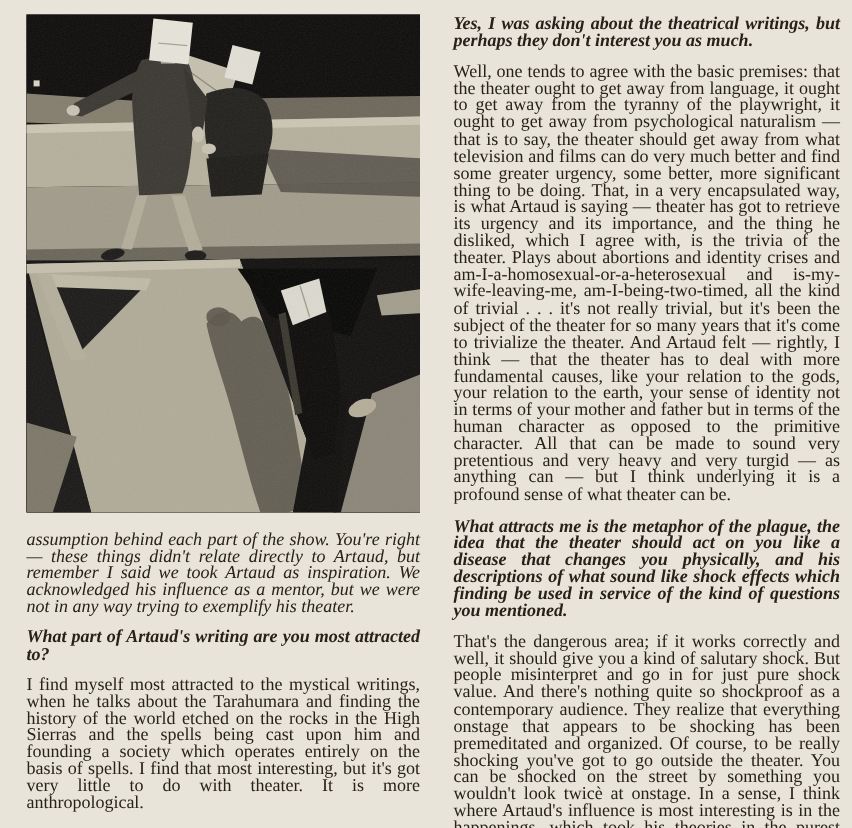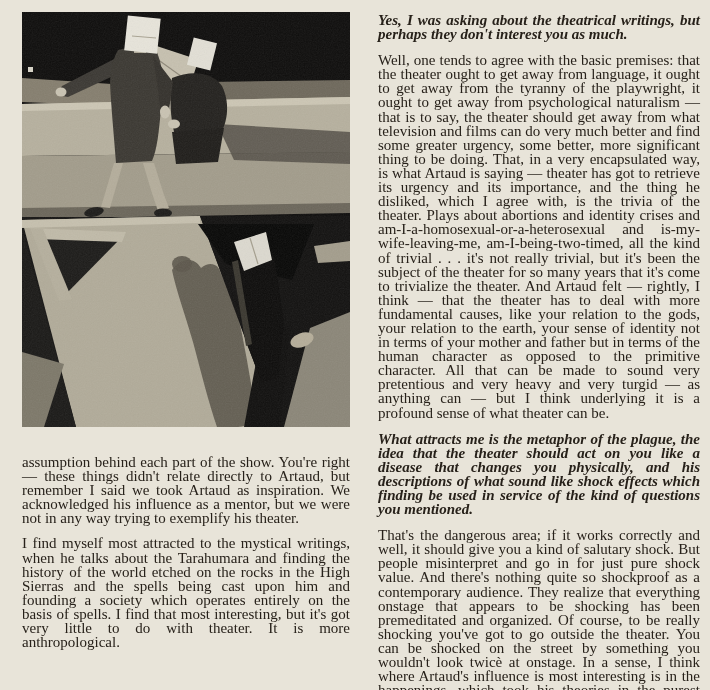--- a/index.html
+++ b/index.html
@@ -37,21 +37,21 @@
 
   .body-par, .question-par {
     margin: 0 0 12px 0;
     font-size: 15px;
     line-height: 14.1px;
     text-align: justify;
   }
   .question-par { font-style: italic; font-weight: bold; }
   .body-par .inline-em { }
 
-  .col-left .body-first { margin-top: 28px; }
+  .col-left .body-first { margin-top: 16px; font-style: italic; }
   .col-left .body-par, .col-left .question-par { margin-bottom: 11px; }
 </style>
 </head>
 <body>
 
 <div class="page">
 
   <div class="col col-left">
 
     <figure class="photo-frame">
@@ -133,20 +133,21 @@
           <ellipse cx="280" cy="328" rx="12" ry="7" fill="#b5ad99" transform="rotate(-20 280 328)"></ellipse>
         </g>
 
         <rect x="0" y="0" width="328" height="415" filter="url(#grain)" opacity="0.10"></rect>
       </svg>
     </figure>
 
 
     <p class="body-par body-first">assumption behind each part of the show. You're right — these things didn't relate directly to Artaud, but remember I said we took Artaud as inspiration. We acknowledged his influence as a mentor, but we were not in any way trying to exemplify his theater.</p>
 
+    <p class="question-par">What part of Artaud's writing are you most attracted to?</p>
 
     <p class="body-par">I find myself most attracted to the mystical writings, when he talks about the Tarahumara and finding the history of the world etched on the rocks in the High Sierras and the spells being cast upon him and founding a society which operates entirely on the basis of spells. I find that most interesting, but it's got very little to do with theater. It is more anthropological.</p>
   </div>
 
   <div class="col col-right">
 
     <p class="question-par">Yes, I was asking about the theatrical writings, but perhaps they don't interest you as much.</p>
 
     <p class="body-par"><span>Well, one tends to agree with the basic premises: that the theater ought to get away from language, it ought to get away from the tyranny of the playwright, it ought to get away from psychological naturalism — that is to say, the theater should get away from what television and films can do very much better and find some greater urgency, some better, more significant thing to be doing. That, in a very encapsulated way, is what Artaud is saying — theater has got to retrieve its urgency and its importance, and the thing he disliked, which I agree with, is the trivia of the theater. Plays about abortions and identity crises and am-I-a-homosexual-or-a-heterosexual and is-my-wife-leaving-me, am-I-being-two-timed, all the kind of trivial . . . it's not </span><span class="inline-em">really</span><span> trivial, but it's been the subject of the theater for so many years that it's come to trivialize the theater. And Artaud felt — rightly, I think — that the theater has to deal with more fundamental causes, like your relation to the gods, your relation to the earth, your sense of identity not in terms of your mother and father but in terms of the human character as opposed to the primitive character. All that can be made to sound very pretentious and very heavy and very turgid — as anything can — but I think underlying it is a profound sense of what theater can be.</span></p>
 

